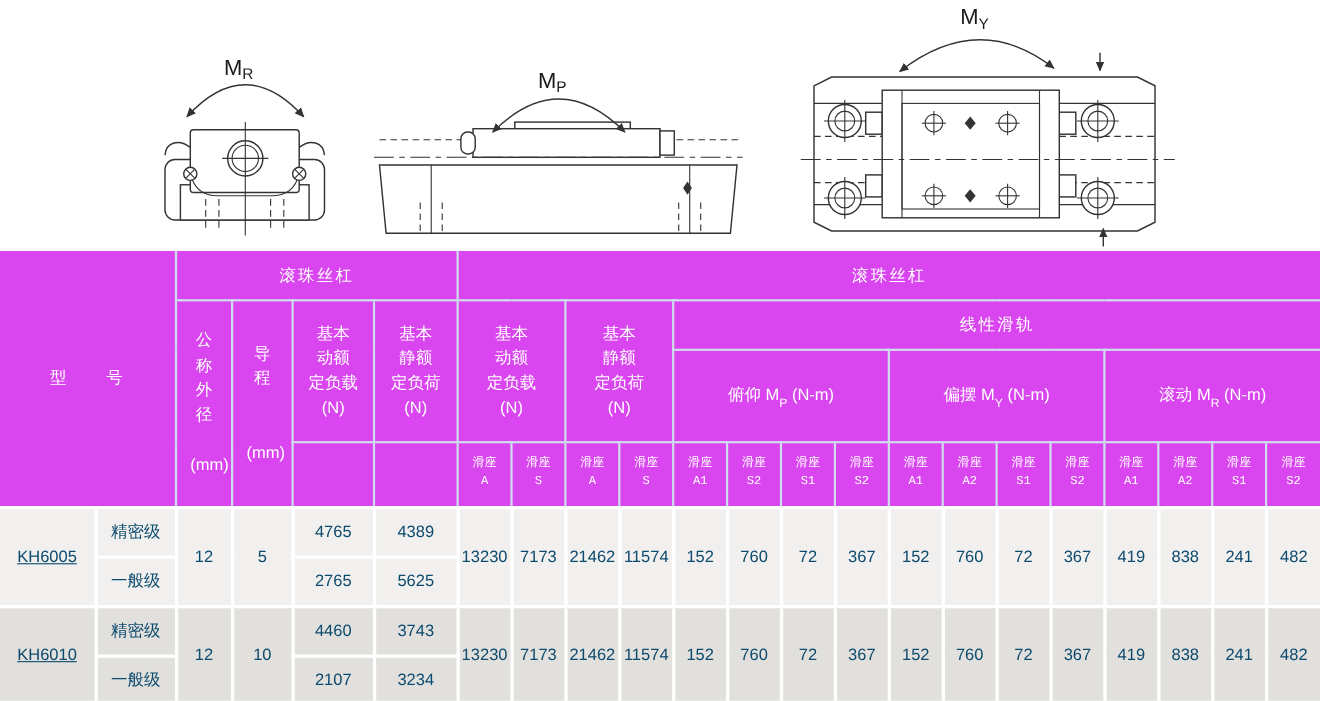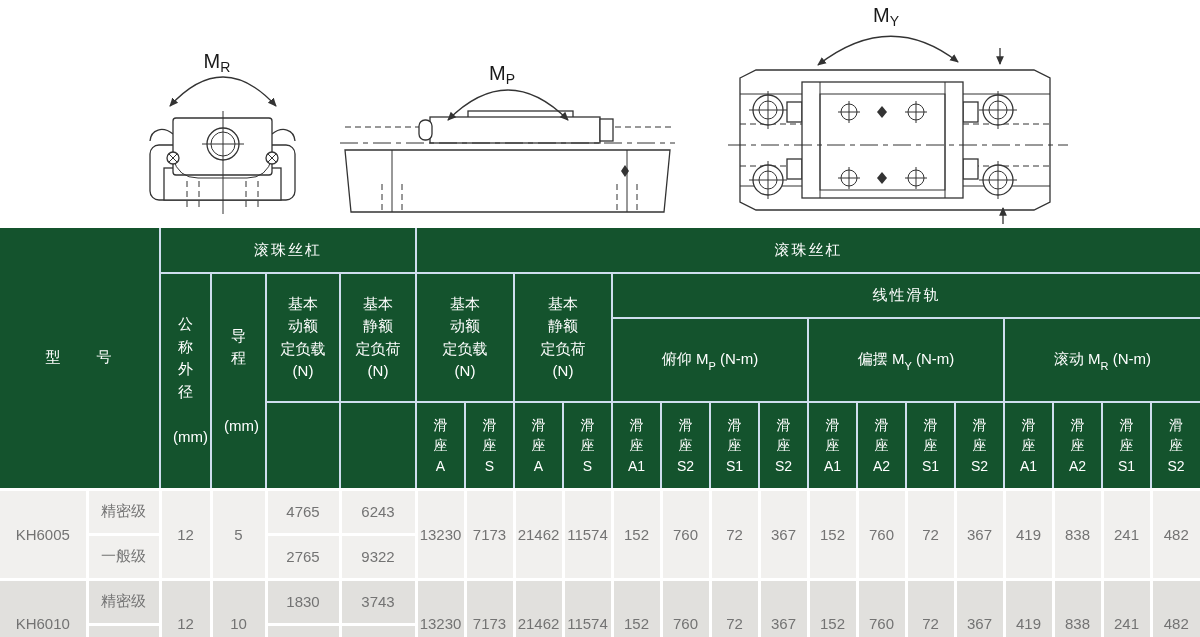--- a/index.html
+++ b/index.html
@@ -16,42 +16,42 @@
   .wht{fill:#fff;stroke:#333;stroke-width:1.3;}
   .dash{fill:none;stroke:#333;stroke-width:1;stroke-dasharray:6 4;}
   .cline{fill:none;stroke:#333;stroke-width:1;stroke-dasharray:18 5 5 5;}
   .mlabel{font-family:"Liberation Sans","DejaVu Sans",sans-serif;font-size:20px;fill:#1a1a1a;}
   .mlabel .subts{font-size:14px;}
   
   .spec-table{
     border-collapse:collapse;table-layout:fixed;width:1200px;
   }
   .spec-table th{
-    background:#14532d;color:#fff;font-weight:normal;
+    background:#d946ef;color:#fff;font-weight:normal;
     border:2px solid #cfdeee;font-size:15px;padding:12px;
     text-align:center;vertical-align:middle;
   }
   .spec-table td{
-    border:3px solid #fff;text-align:center;color:#737373;
+    border:3px solid #fff;text-align:center;color:#0c4a6e;
     font-size:15px;padding:0;height:42px;vertical-align:middle;
   }
   .spec-table tr > *:first-child{border-left:none;}
   .spec-table tr > *:last-child{border-right:none;}
   .spec-table thead tr:first-child > *{border-top:none;}
   .spec-table tbody tr:last-child > *{border-bottom:none;}
   .hr1{height:45px;} .hr2{height:45px;} .hr3{height:84px;} .hr4{height:59px;}
   .group-th{font-size:16px;letter-spacing:2px;}
   .moment-th{font-size:16px;}
   .moment-th sub{font-size:11px;position:relative;top:2px;}
   .pre{white-space:pre-line;line-height:1.5;margin-top:28px;}
   .th-top{vertical-align:top;padding-top:20px;}
-  .slider-th div{line-height:1.45;font-size:14px;}
+  .slider-th div{line-height:1.45;font-size:11px;font-family:Liberation Mono, monospace;}
   tr.blk-light td{background:#f1f0ee;}
   tr.blk-dark td{background:#e1e0dd;}
-  .model-cell{font-size:16.5px;}
+  .model-cell{font-size:16.5px;text-decoration:underline;}
 </style>
 </head>
 <body>
 
 <div class="diagrams">
 
   <svg style="left:125px;top:48px" width="215" height="178" viewBox="0 0 215 178">
     <defs>
       <marker id="mr-a" viewBox="0 0 10 10" refX="8" refY="5" markerWidth="7.5" markerHeight="7.5" orient="auto-start-reverse">
         <path d="M0,1 L9,5 L0,9 z" fill="#333"></path>
@@ -326,49 +326,49 @@
         </th>
     </tr>
   </thead>
   <tbody>
     <tr class="blk-light">
       <td rowspan="2" class="model-cell">KH6005</td>
       <td>精密级</td>
       <td rowspan="2">12</td>
       <td rowspan="2">5</td>
       <td>4765</td>
-      <td>6243</td>
+      <td>4389</td>
       <td rowspan="2">13230</td>
       <td rowspan="2">7173</td>
       <td rowspan="2">21462</td>
       <td rowspan="2">11574</td>
       <td rowspan="2">152</td>
       <td rowspan="2">760</td>
       <td rowspan="2">72</td>
       <td rowspan="2">367</td>
       <td rowspan="2">152</td>
       <td rowspan="2">760</td>
       <td rowspan="2">72</td>
       <td rowspan="2">367</td>
       <td rowspan="2">419</td>
       <td rowspan="2">838</td>
       <td rowspan="2">241</td>
       <td rowspan="2">482</td>
     </tr>
     <tr class="blk-light">
       <td>一般级</td>
       <td>2765</td>
-      <td>9322</td>
+      <td>5625</td>
     </tr>
     <tr class="blk-dark">
       <td rowspan="2" class="model-cell">KH6010</td>
       <td>精密级</td>
       <td rowspan="2">12</td>
       <td rowspan="2">10</td>
-      <td>1830</td>
+      <td>4460</td>
       <td>3743</td>
       <td rowspan="2">13230</td>
       <td rowspan="2">7173</td>
       <td rowspan="2">21462</td>
       <td rowspan="2">11574</td>
       <td rowspan="2">152</td>
       <td rowspan="2">760</td>
       <td rowspan="2">72</td>
       <td rowspan="2">367</td>
       <td rowspan="2">152</td>

